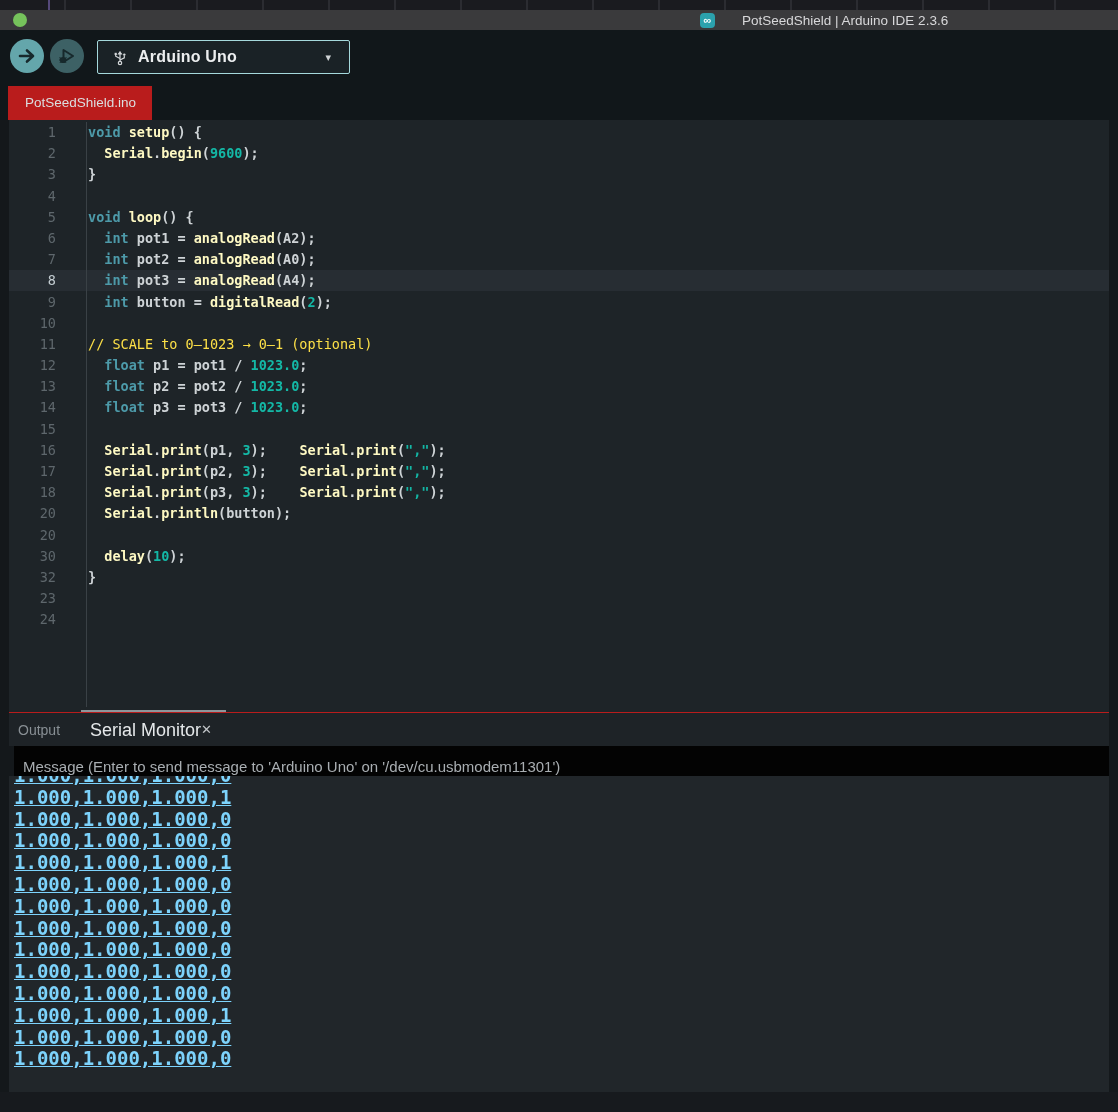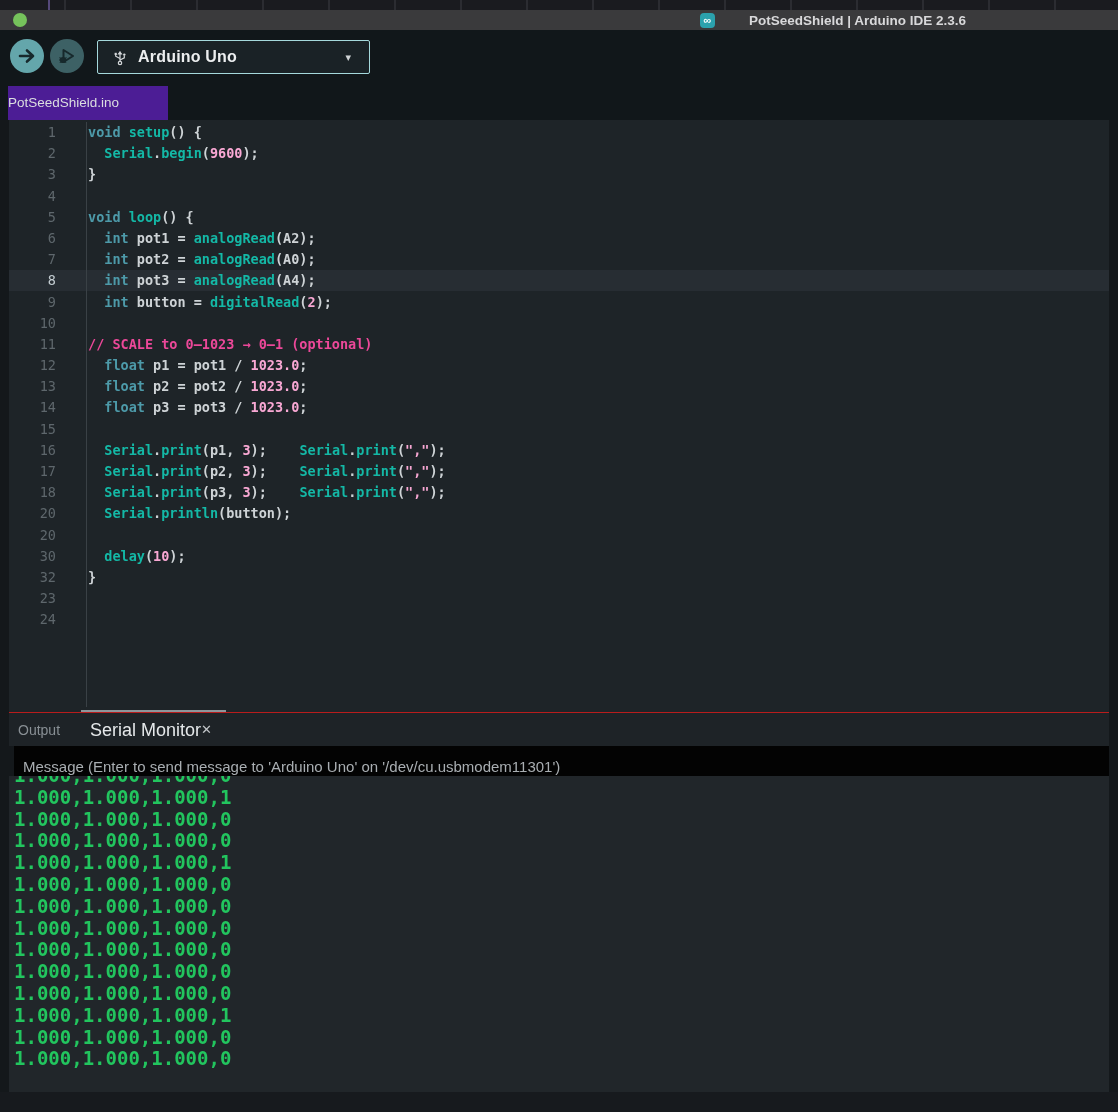--- a/index.html
+++ b/index.html
@@ -10,72 +10,72 @@
   .top-strip { position:absolute; left:0; top:0; width:1118px; height:10px; background:#1a1b1f;
     background-image:repeating-linear-gradient(90deg, #1a1b1f 0px, #1a1b1f 64px, #2b2c31 64px, #2b2c31 66px); }
   .top-strip .accent-div { position:absolute; left:48px; top:0; width:2px; height:10px; background:#55497a; }
 
   
   .titlebar { position:absolute; left:0; top:10px; width:1118px; height:20px; background:#3a3a3c; }
   .traffic-light { position:absolute; left:13px; top:3px; width:14px; height:14px; border-radius:50%; background:#76c35c; }
   .title-group { position:absolute; left:700px; top:2px; height:16px; display:flex; align-items:center; }
   .app-icon { width:15px; height:15px; border-radius:4px; background:#2ba1ad; color:#ffffff;
     font-size:11px; font-weight:bold; line-height:15px; text-align:center; }
-  .window-title { margin-left:23px; color:#d8d8da; font-size:13.5px; font-weight:bold; white-space:nowrap;padding-left:11px; }
+  .window-title { margin-left:16px; color:#d8d8da; font-size:13.5px; font-weight:normal; white-space:nowrap;padding-left:11px; }
 
   
   .toolbar { position:absolute; left:0; top:30px; width:1118px; height:56px; background:#11171a; }
   .round-btn { position:absolute; top:9px; width:34px; height:34px; border-radius:50%; border:none; cursor:pointer;
     display:flex; align-items:center; justify-content:center; padding:0; }
   .btn-upload { left:10px; background:#64a6ab; }
   .btn-debug { left:50px; background:#3d6165; }
-  .board-selector { position:absolute; left:97px; top:10px; width:273px; height:34px; background:#1a2226;
+  .board-selector { position:absolute; left:97px; top:10px; width:253px; height:34px; background:#1a2226;
     border:1px solid #a5d9dc; border-radius:2px; display:flex; align-items:center; cursor:pointer; }
   .usb-icon { margin-left:13px; width:18px; height:18px; }
   .board-label { margin-left:9px; color:#eceeef; font-size:16px; font-weight:bold; letter-spacing:0.2px; }
   .board-caret { position:absolute; right:18px; color:#cfd3d5; font-size:11px; }
 
   
   .tabbar { position:absolute; left:0; top:86px; width:1118px; height:34px; background:#11171a; }
-  .editor-tab { position:absolute; left:8px; top:0; width:160px; height:34px; background:#4c1d95;
-    color:#dbdee0; font-size:13.5px; line-height:34px; cursor:pointer; }
+  .editor-tab { position:absolute; left:8px; top:0; width:144px; height:34px; background:#b91c1c;
+    color:#dbdee0; font-size:13.5px; line-height:34px; padding-left:17px; cursor:pointer; }
 
   
   .editor { position:absolute; left:0; top:120px; width:1118px; height:592px; background:#1e2428; overflow:hidden; }
   .current-line { position:absolute; left:0; top:150px; width:1118px; height:21.2px; background:#272d33; }
   .indent-guide { position:absolute; left:86px; top:2px; width:1px; height:585px; background:#3a4146; }
   .gutter { position:absolute; left:0; top:2px; width:56px; text-align:right;
     font-family:"DejaVu Sans Mono", monospace; font-size:13.5px; color:#5e676c; }
   .gut-num { height:21.2px; line-height:21.2px; }
   .gut-num.active { color:#c3ccd1; }
   .code-lines { position:absolute; left:88px; top:2px; font-family:"DejaVu Sans Mono", monospace;
     font-size:13.5px; font-weight:600; white-space:pre; }
   .code-line { height:21.2px; line-height:21.2px; }
   .c-kw  { color:#4d9aa9; }
-  .c-fn  { color:#14b8a6;text-align:center; }
-  .c-num { color:#f9a8d4; }
-  .c-com { color:#ec4899; font-weight:bold; }
+  .c-fn  { color:#fef9c3;text-align:center; }
+  .c-num { color:#14b8a6; }
+  .c-com { color:#fde047; font-weight:normal; }
   .c-pl  { color:#ced3d6; }
 
   
   .bottom-tabbar { position:absolute; left:0; top:712px; width:1118px; height:34px; background:#1e2327;
     border-top:1px solid #b91c1c; }
   .active-tab-indicator { position:absolute; left:81px; top:710px; width:145px; height:2px; background:#8e969b; z-index:3; }
   .tab-output { position:absolute; left:18px; top:0; height:34px; line-height:34px; color:#888f94; font-size:14px; cursor:pointer; }
   .tab-serial { position:absolute; left:90px; top:0; height:34px; line-height:34px; color:#e5e8ea; font-size:18px; cursor:pointer; }
   .tab-close { position:absolute; left:201px; top:0; height:34px; line-height:34px; color:#c2c6c9; font-size:13px; cursor:pointer; }
 
   .message-input { position:absolute; left:14px; top:746px; width:1104px; height:41px; background:#030303;
     border:none; outline:none; color:#dfe1e2; font-size:15px; padding-left:9px;
     font-family:"Liberation Sans", sans-serif; }
   .message-input::placeholder { color:#a9aeb2; opacity:1; }
 
   .serial-output { position:absolute; left:0; top:776px; width:1118px; height:316px; background:#21262a; overflow:hidden; }
   .serial-lines { margin-top:-11px; padding-left:14px; font-family:"DejaVu Sans Mono", monospace;
-    font-size:19px; font-weight:bold; color:#22c55e; }
+    font-size:19px; font-weight:bold; color:#7dd3fc;text-decoration:underline; }
   .serial-line { height:21.8px; line-height:21.8px; white-space:pre; }
 
   .footer { position:absolute; left:0; top:1092px; width:1118px; height:20px; background:#171a1e; }
 
   
   .edge-left  { position:absolute; left:0; top:120px; width:9px; height:972px; background:#14181b; z-index:5; }
   .edge-right { position:absolute; left:1109px; top:120px; width:9px; height:972px; background:#14181b; z-index:5; }
 </style>
 </head>
 <body>

